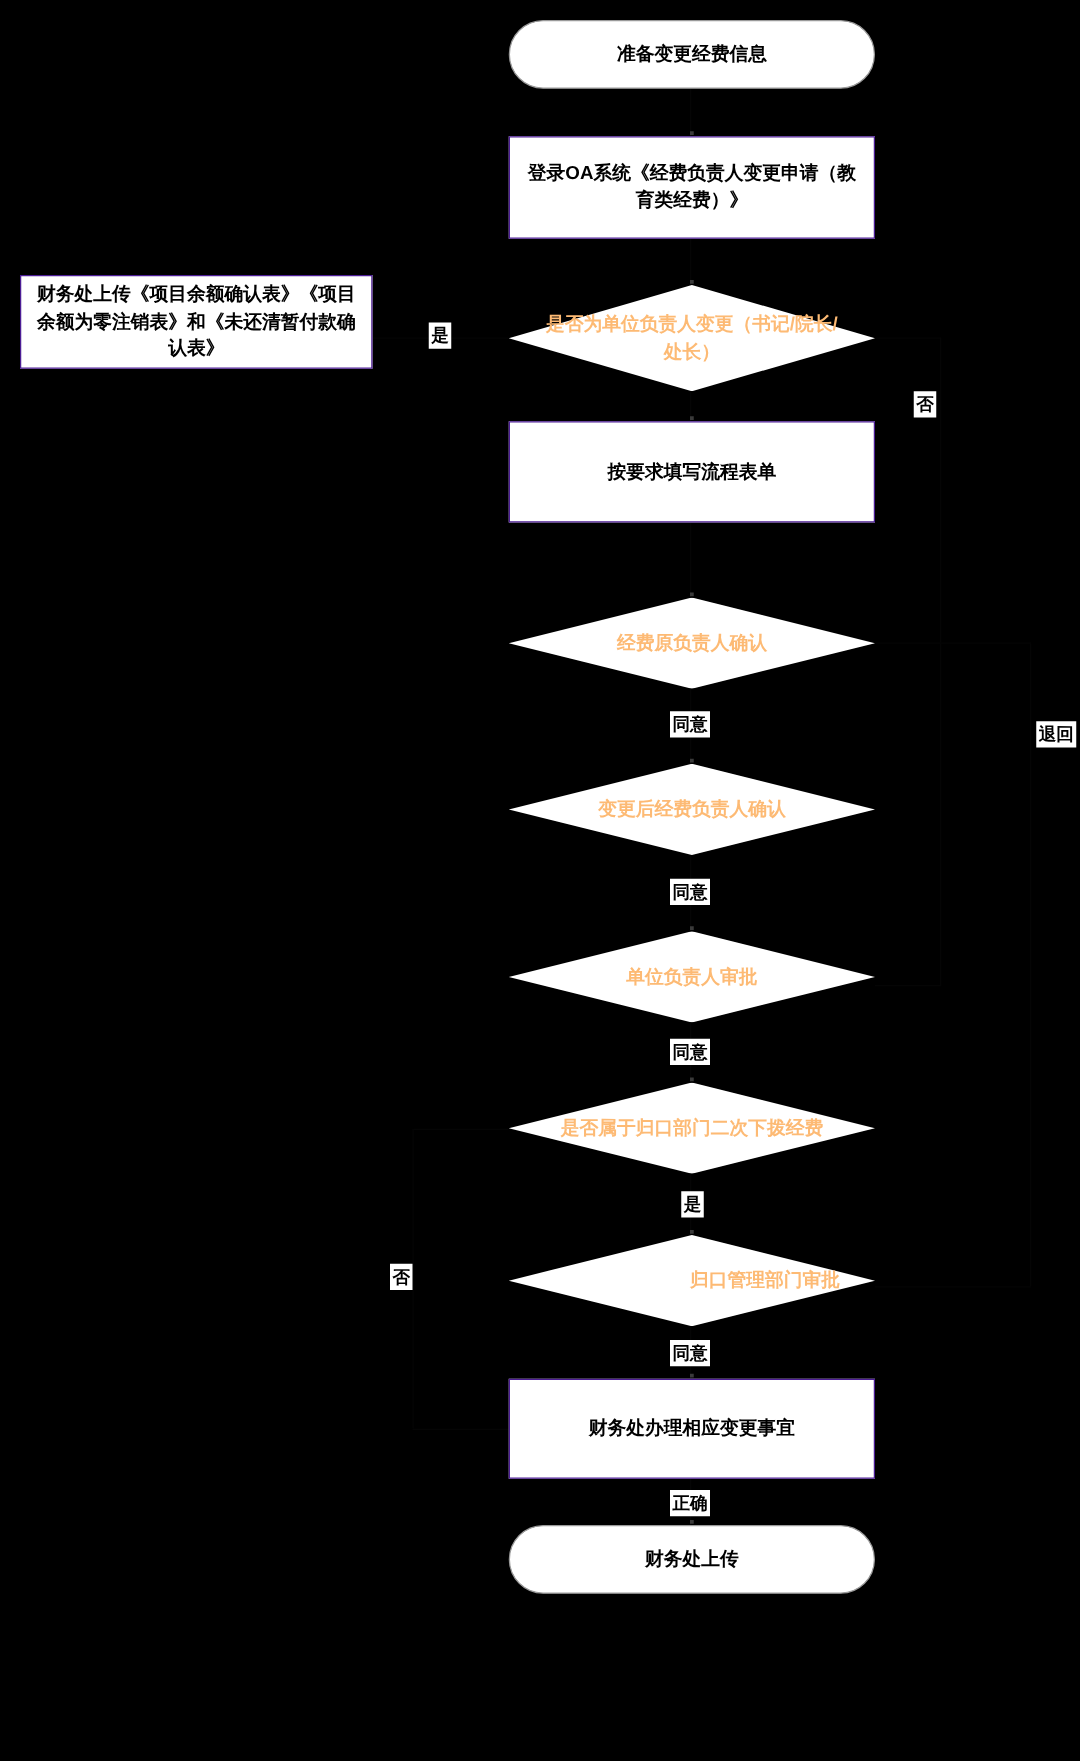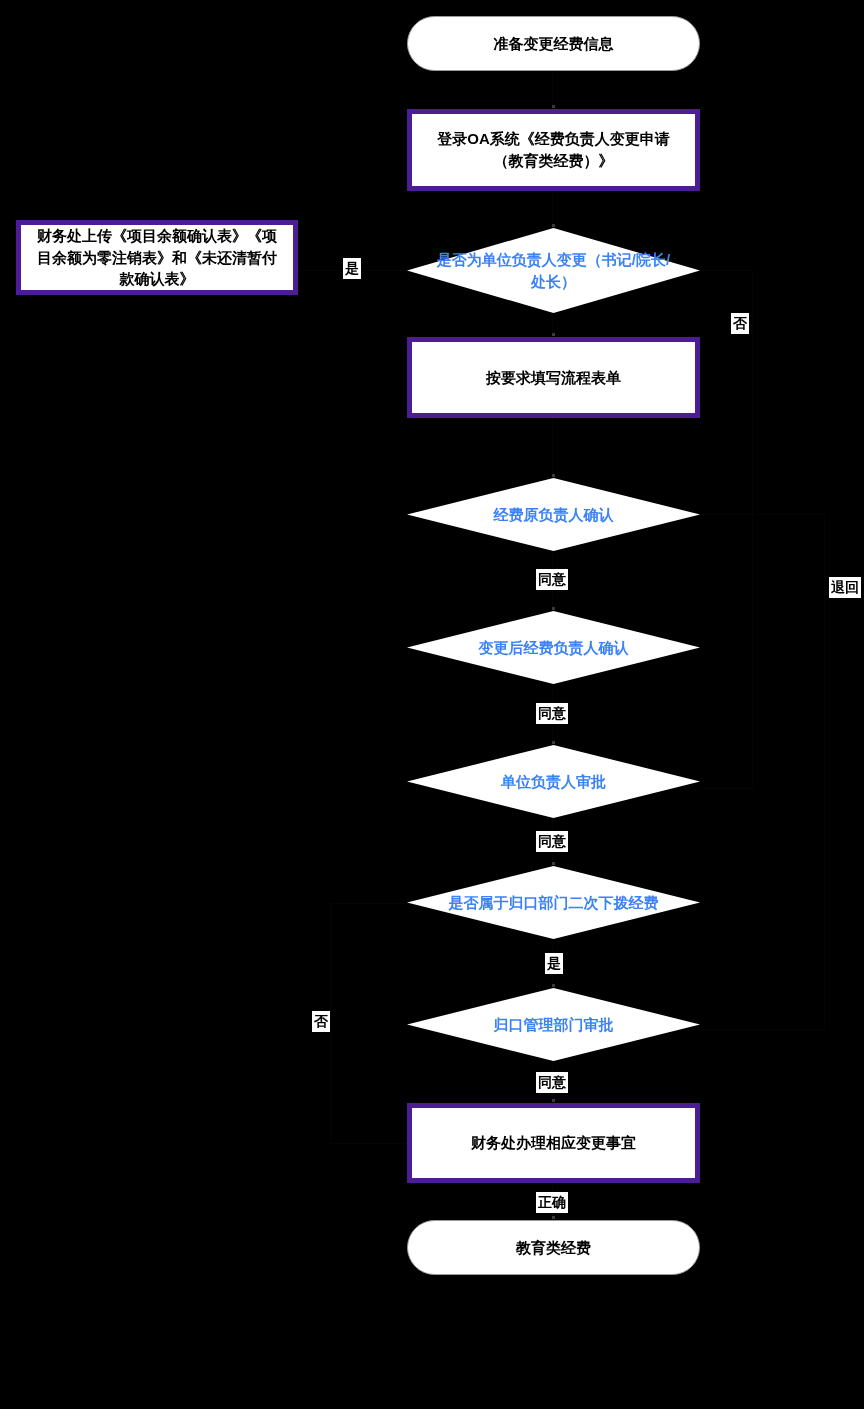--- a/index.html
+++ b/index.html
@@ -22,21 +22,21 @@
     display: flex;
     align-items: center;
     justify-content: center;
     text-align: center;
     box-sizing: border-box;
     font-size: 15px;
     font-weight: bold;
     line-height: 1.45;
   }
   .node.process {
-    border: 5px solid #4c1d95;
+    border: 1px solid #4c1d95;
   }
   .node.terminator {
     border: 1px solid #9a9a9a;
     border-radius: 28px;
     align-items: center;
   }
   
   .node.decision {
     background: transparent;
     border: none;
@@ -47,21 +47,21 @@
     width: 100%;
     height: 100%;
     background: #ffffff;
     -webkit-clip-path: polygon(50% 0%, 100% 50%, 50% 100%, 0% 50%);
     clip-path: polygon(50% 0%, 100% 50%, 50% 100%, 0% 50%);
   }
   .node.decision .dia-text {
     position: relative;
     z-index: 2;
     padding: 0 28px;
-    color: #3b82f6;
+    color: #fdba74;
   }
   .node .txt {
     padding: 0 12px;
     display: block;
     width: 100%;
   }
   .edge-label {
     position: absolute;
     background: #ffffff;
     color: #000000;
@@ -166,31 +166,31 @@
   <div class="node decision" style="left:407px;top:745px;width:293px;height:73px;">
     <span class="dia-shape"></span>
     <span class="dia-text">单位负责人审批</span>
   </div>
 
   <div class="node decision" style="left:407px;top:866px;width:293px;height:73px;">
     <span class="dia-shape"></span>
     <span class="dia-text" style="padding:0 12px;">是否属于归口部门二次下拨经费</span>
   </div>
 
-  <div class="node decision" style="left:407px;top:988px;width:293px;height:73px;">
+  <div class="node decision" style="left:407px;top:988px;width:293px;height:73px;justify-content:flex-end;">
     <span class="dia-shape"></span>
     <span class="dia-text">归口管理部门审批</span>
   </div>
 
   <div class="node process" style="left:407px;top:1103px;width:293px;height:80px;">
     <span class="txt">财务处办理相应变更事宜</span>
   </div>
 
   <div class="node terminator" style="left:407px;top:1220px;width:293px;height:55px;">
-    <span class="txt">教育类经费</span>
+    <span class="txt">财务处上传</span>
   </div>
 
   <div class="edge-label" style="left:343px;top:258px;">是</div>
   <div class="edge-label" style="left:731px;top:313px;">否</div>
   <div class="edge-label" style="left:536px;top:569px;">同意</div>
   <div class="edge-label" style="left:807px;top:577px;margin-left:22px;">退回</div>
   <div class="edge-label" style="left:536px;top:703px;">同意</div>
   <div class="edge-label" style="left:536px;top:831px;">同意</div>
   <div class="edge-label" style="left:545px;top:953px;">是</div>
   <div class="edge-label" style="left:312px;top:1011px;">否</div>

